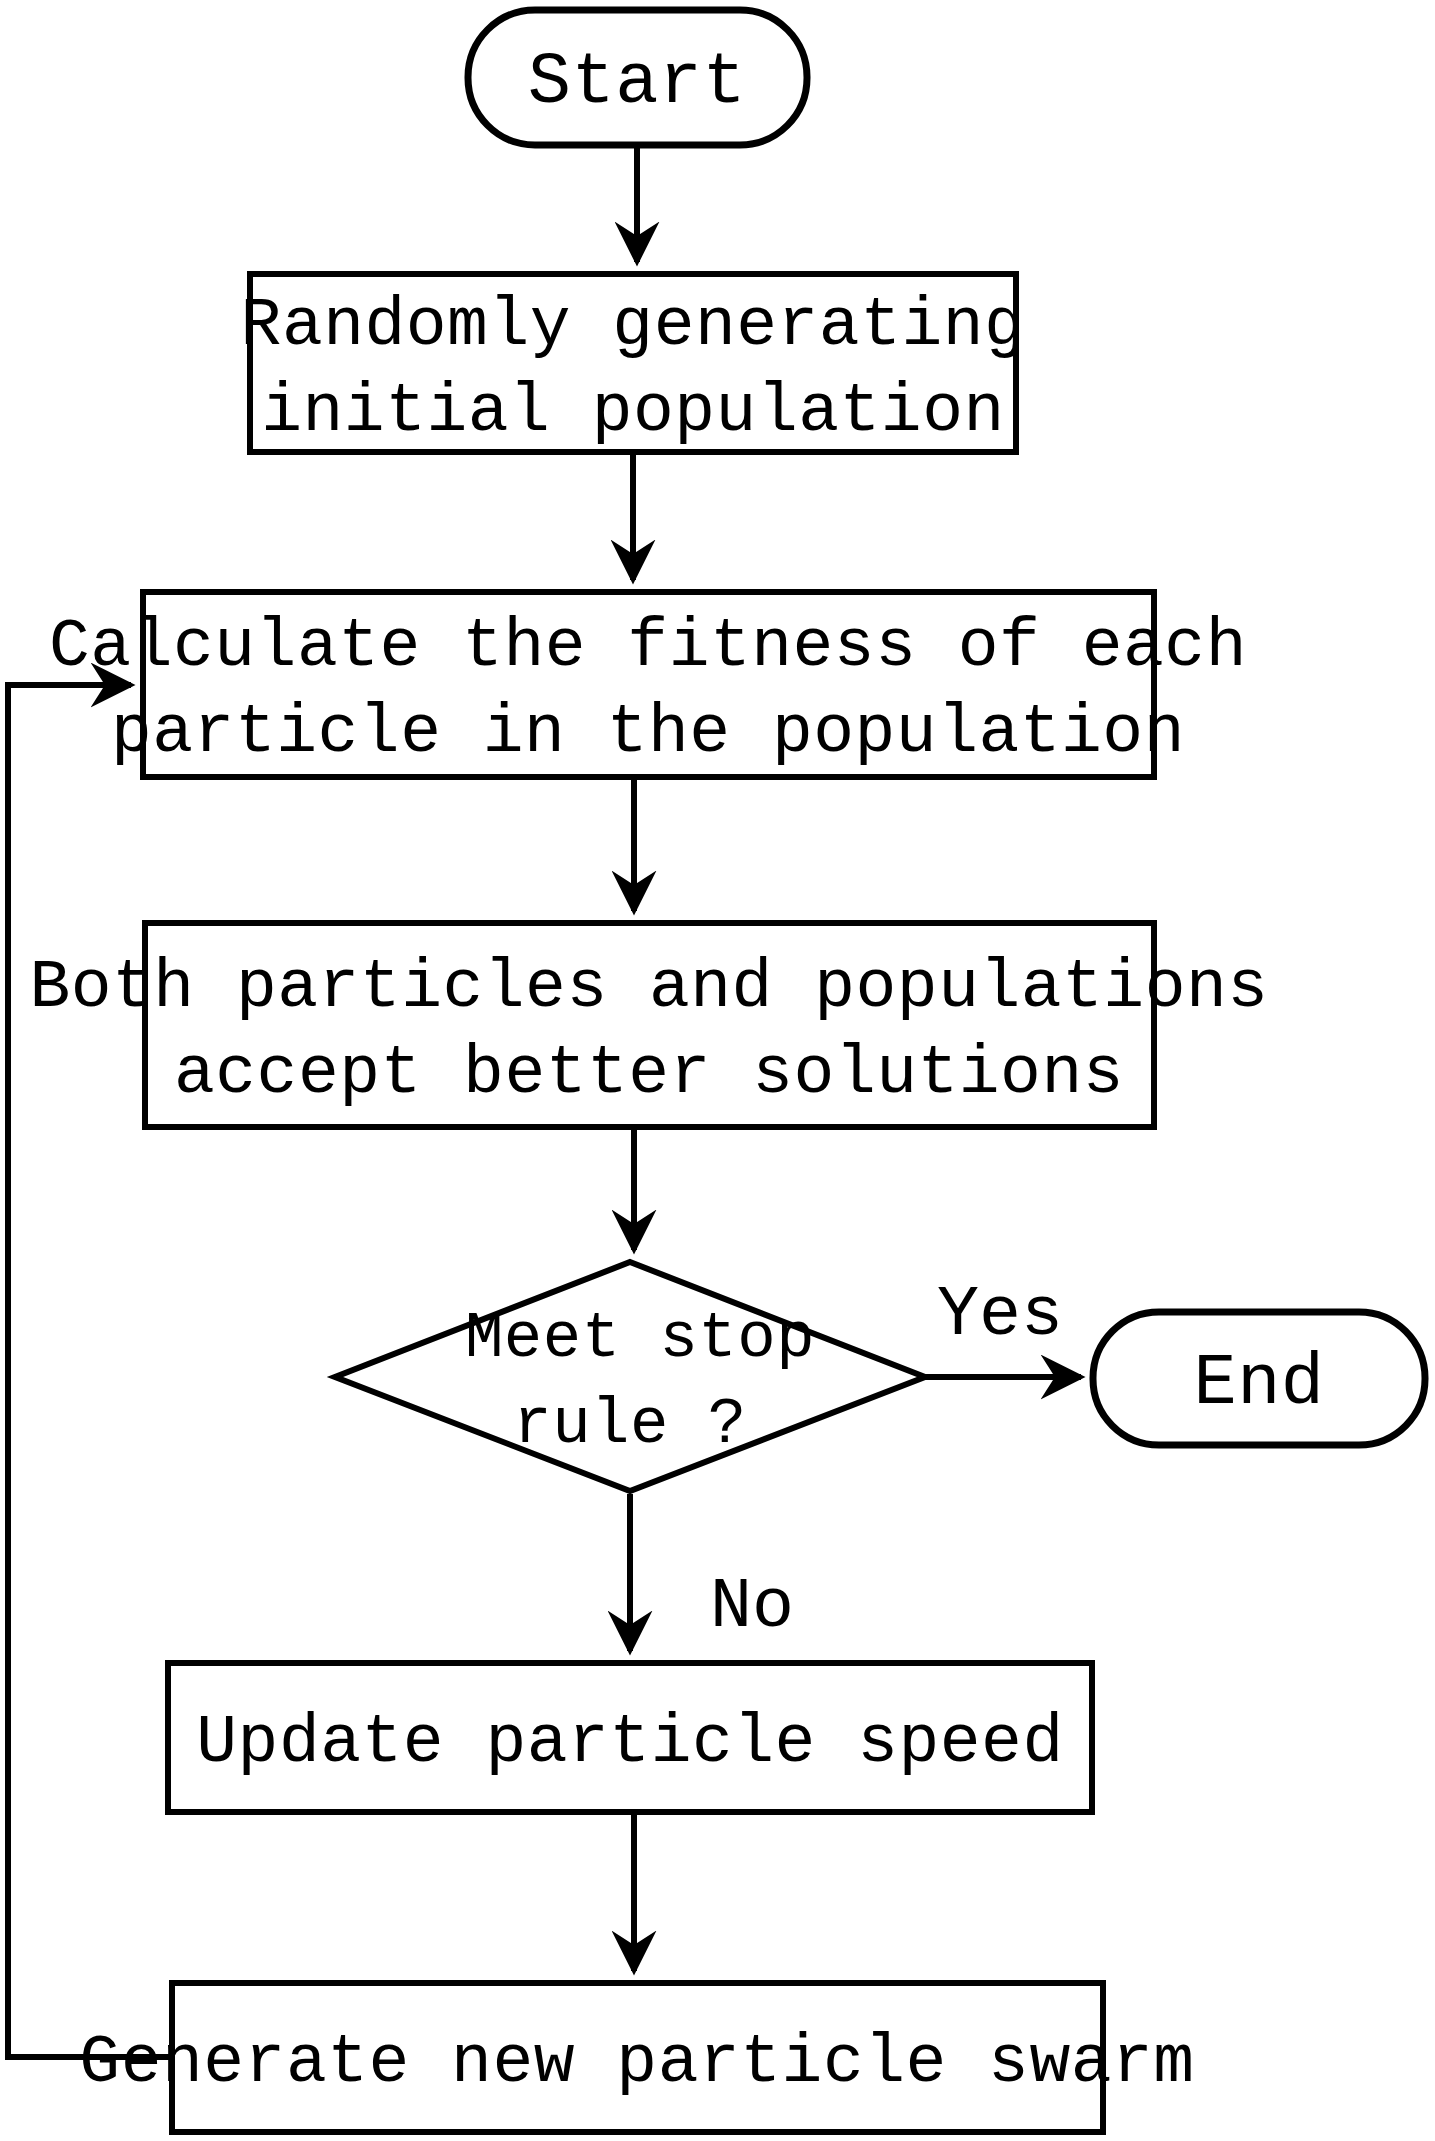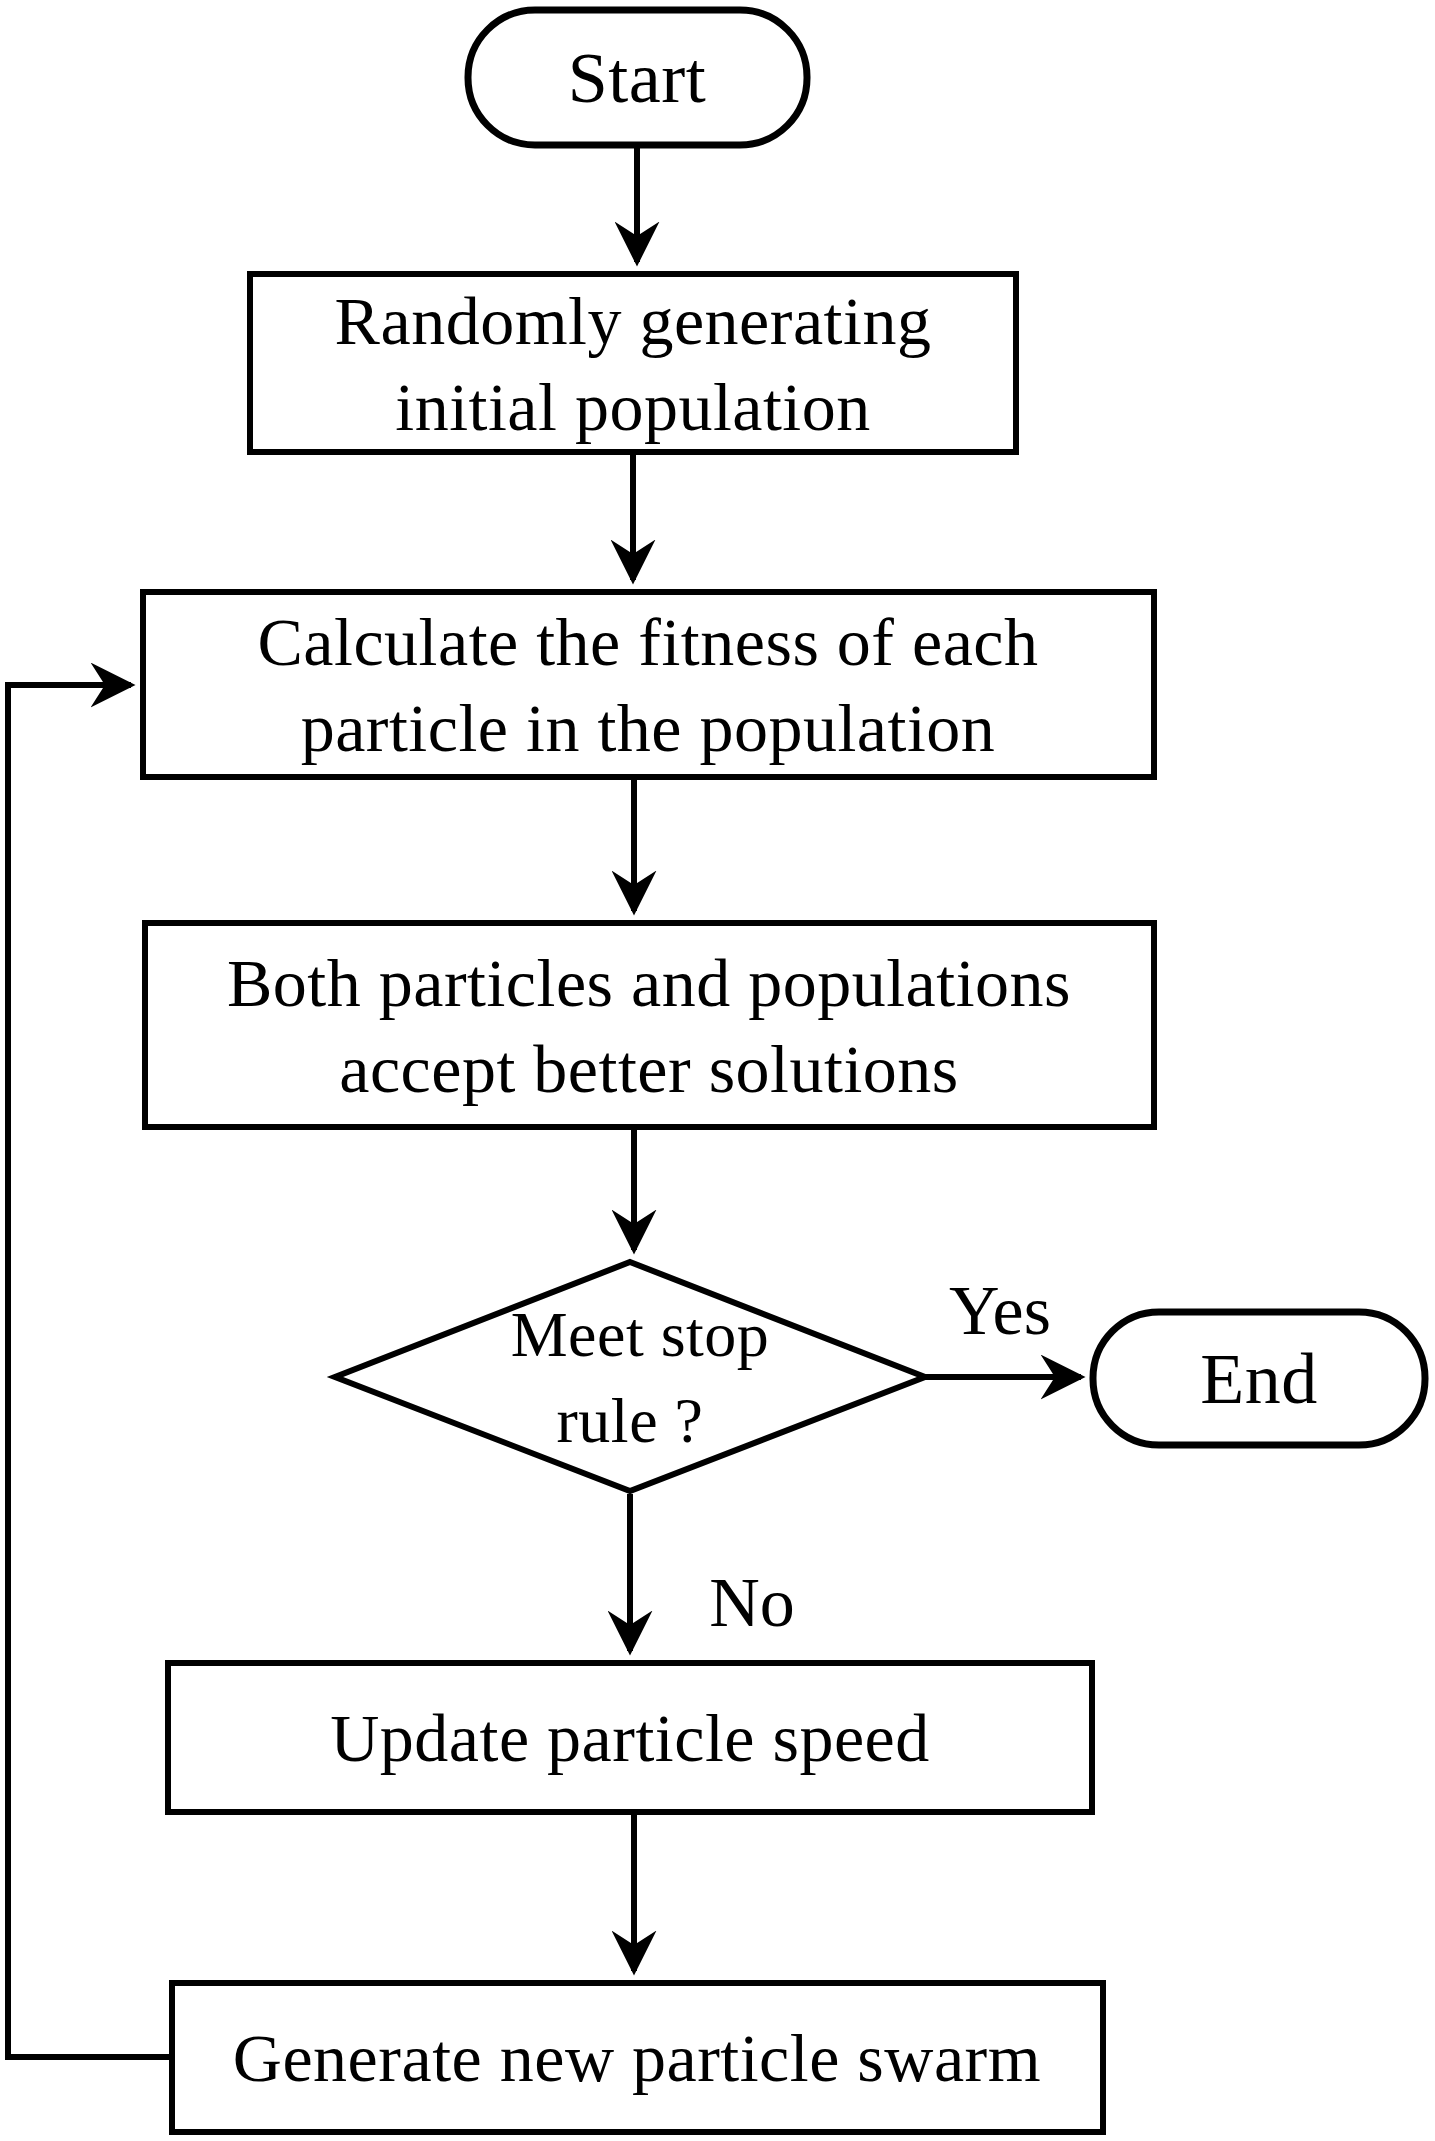--- a/index.html
+++ b/index.html
@@ -5,21 +5,21 @@
   html, body {
     margin: 0;
     padding: 0;
     background: #ffffff;
   }
   .stage {
     position: relative;
     width: 1435px;
     height: 2141px;
     background: #ffffff;
-    font-family: Liberation Serif, serif;
+    font-family: Liberation Mono, monospace;
   }
   svg.flowchart {
     display: block;
     width: 1435px;
     height: 2141px;
   }
   .shape {
     fill: #ffffff;
     stroke: #000000;
     stroke-width: 6;

